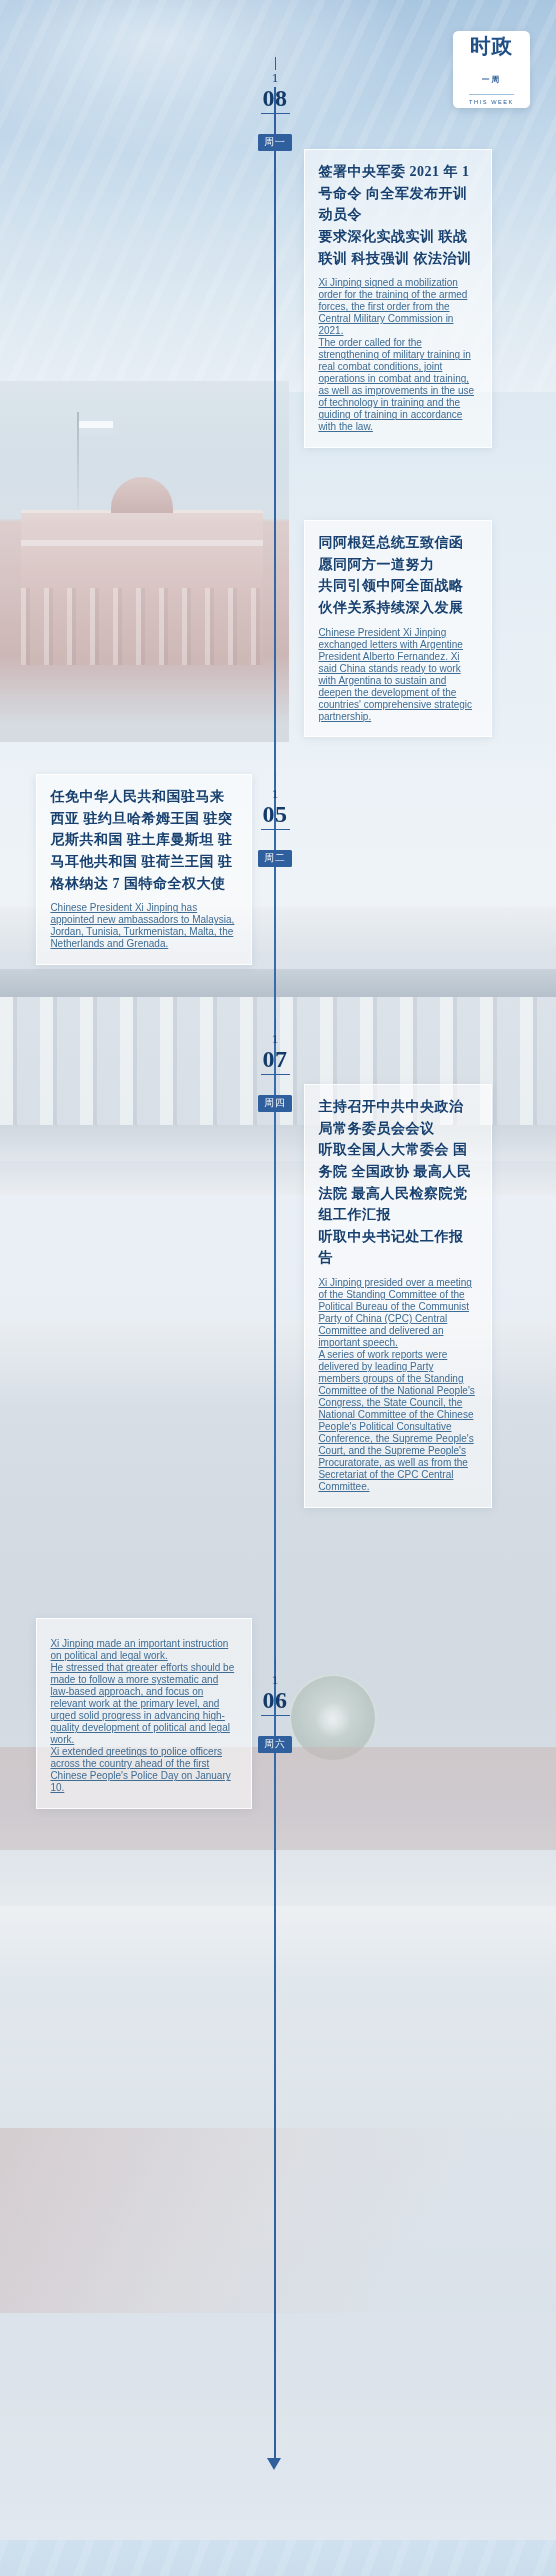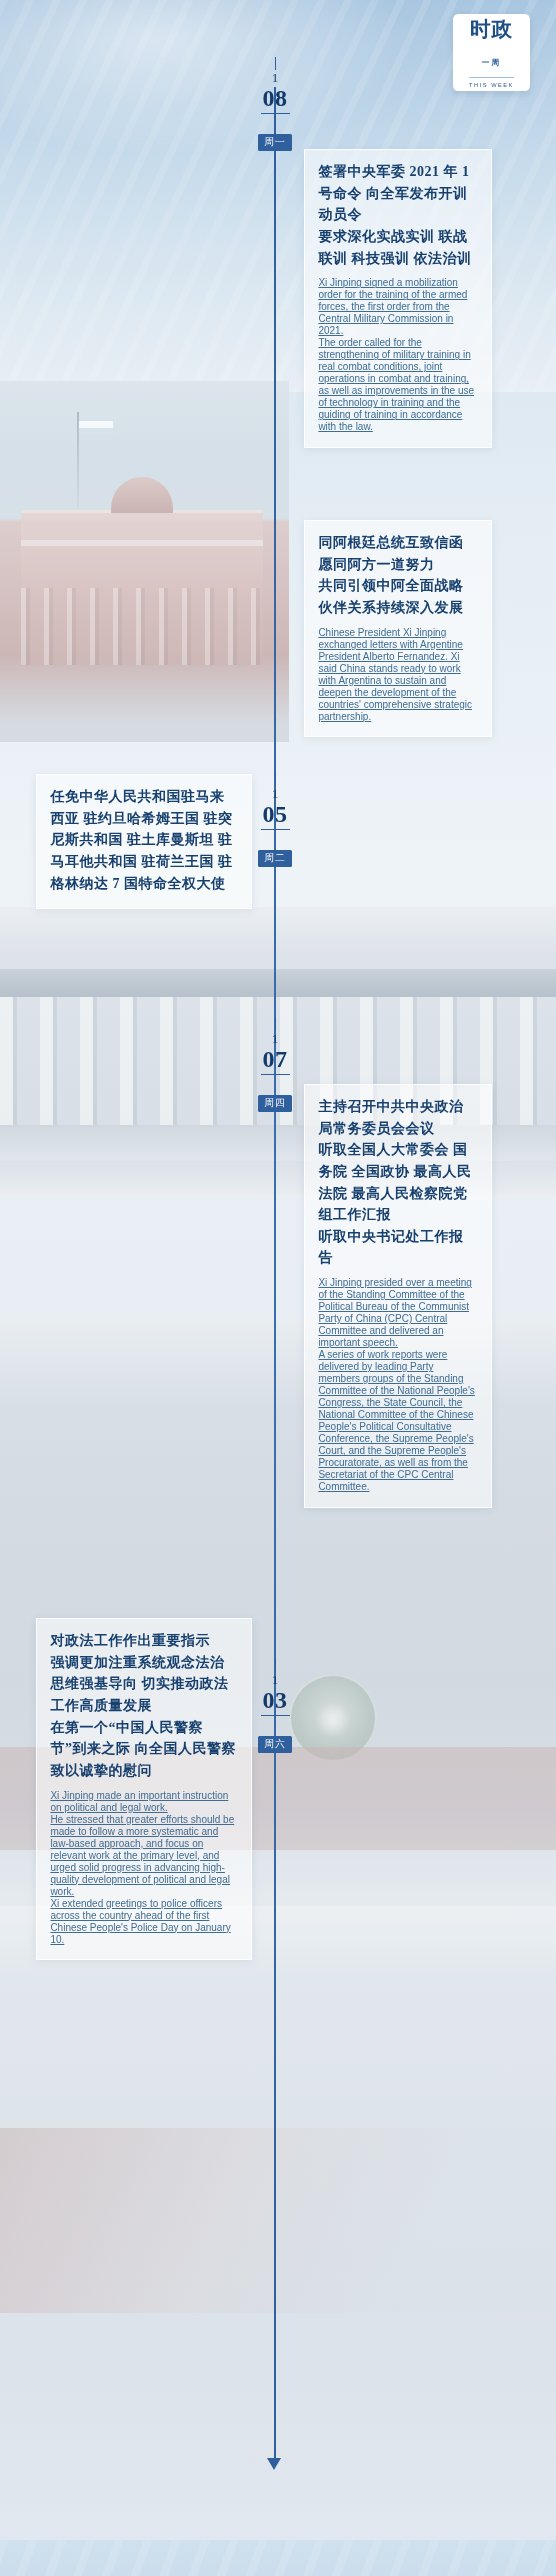--- a/index.html
+++ b/index.html
@@ -143,21 +143,21 @@
   }
   .footer-wash::after{
     content:"";
     position:absolute; left:0; top:0; width:100%; height:100%;
     background: repeating-linear-gradient(110deg, rgba(255,255,255,0.13) 0 8.2px, rgba(255,255,255,0) 8.2px 27px);
   }
 
   
   .logo {
     position: absolute;
-    left: 453px; top: 14px;
+    left: 453px; top: 31px;
     width: 77px; height: 77px;
     background: #ffffff;
     border-radius: 5.2px;
     box-shadow: 0 2.1px 7.2px rgba(60,90,120,0.18);
     display: flex; flex-direction: column;
     align-items: center; justify-content: center;
     padding-top: 3.1px;
   }
   .logo-zh {
     font-family: "Liberation Serif", serif;
@@ -335,20 +335,21 @@
   <div class="date-node" style="top:773px;">
     <div class="date-tick"></div>
     <div class="date-month">1</div>
     <div class="date-day">05</div>
     <div class="date-sep"></div>
     <div class="date-week">周二</div>
   </div>
 
   <div class="card left" style="top:774px;">
     <div class="card-title">任免中华人民共和国驻马来西亚 驻约旦哈希姆王国 驻突尼斯共和国 驻土库曼斯坦 驻马耳他共和国 驻荷兰王国 驻格林纳达 7 国特命全权大使</div>
+    <div class="card-en">Chinese President Xi Jinping has appointed new ambassadors to Malaysia, Jordan, Tunisia, Turkmenistan, Malta, the Netherlands and Grenada.</div>
   </div>
 
   <div class="date-node" style="top:1018px;">
     <div class="date-tick"></div>
     <div class="date-month">1</div>
     <div class="date-day">07</div>
     <div class="date-sep"></div>
     <div class="date-week">周四</div>
   </div>
 
@@ -356,28 +357,25 @@
     <div class="card-title">主持召开中共中央政治局常务委员会会议
 听取全国人大常委会 国务院 全国政协 最高人民法院 最高人民检察院党组工作汇报
 听取中央书记处工作报告</div>
     <div class="card-en">Xi Jinping presided over a meeting of the Standing Committee of the Political Bureau of the Communist Party of China (CPC) Central Committee and delivered an important speech.
 A series of work reports were delivered by leading Party members groups of the Standing Committee of the National People's Congress, the State Council, the National Committee of the Chinese People's Political Consultative Conference, the Supreme People's Court, and the Supreme People's Procuratorate, as well as from the Secretariat of the CPC Central Committee.</div>
   </div>
 
   <div class="date-node" style="top:1659px;">
     <div class="date-tick"></div>
     <div class="date-month">1</div>
-    <div class="date-day">03</div>
+    <div class="date-day">06</div>
     <div class="date-sep"></div>
     <div class="date-week">周六</div>
   </div>
 
   <div class="card left" style="top:1618px;">
-    <div class="card-title">对政法工作作出重要指示
-强调更加注重系统观念法治思维强基导向 切实推动政法工作高质量发展
-在第一个“中国人民警察节”到来之际 向全国人民警察致以诚挚的慰问</div>
     <div class="card-en">Xi Jinping made an important instruction on political and legal work.
 He stressed that greater efforts should be made to follow a more systematic and law-based approach, and focus on relevant work at the primary level, and urged solid progress in advancing high-quality development of political and legal work.
 Xi extended greetings to police officers across the country ahead of the first Chinese People's Police Day on January 10.</div>
   </div>
 
 </div>
 
 
 </body></html>

